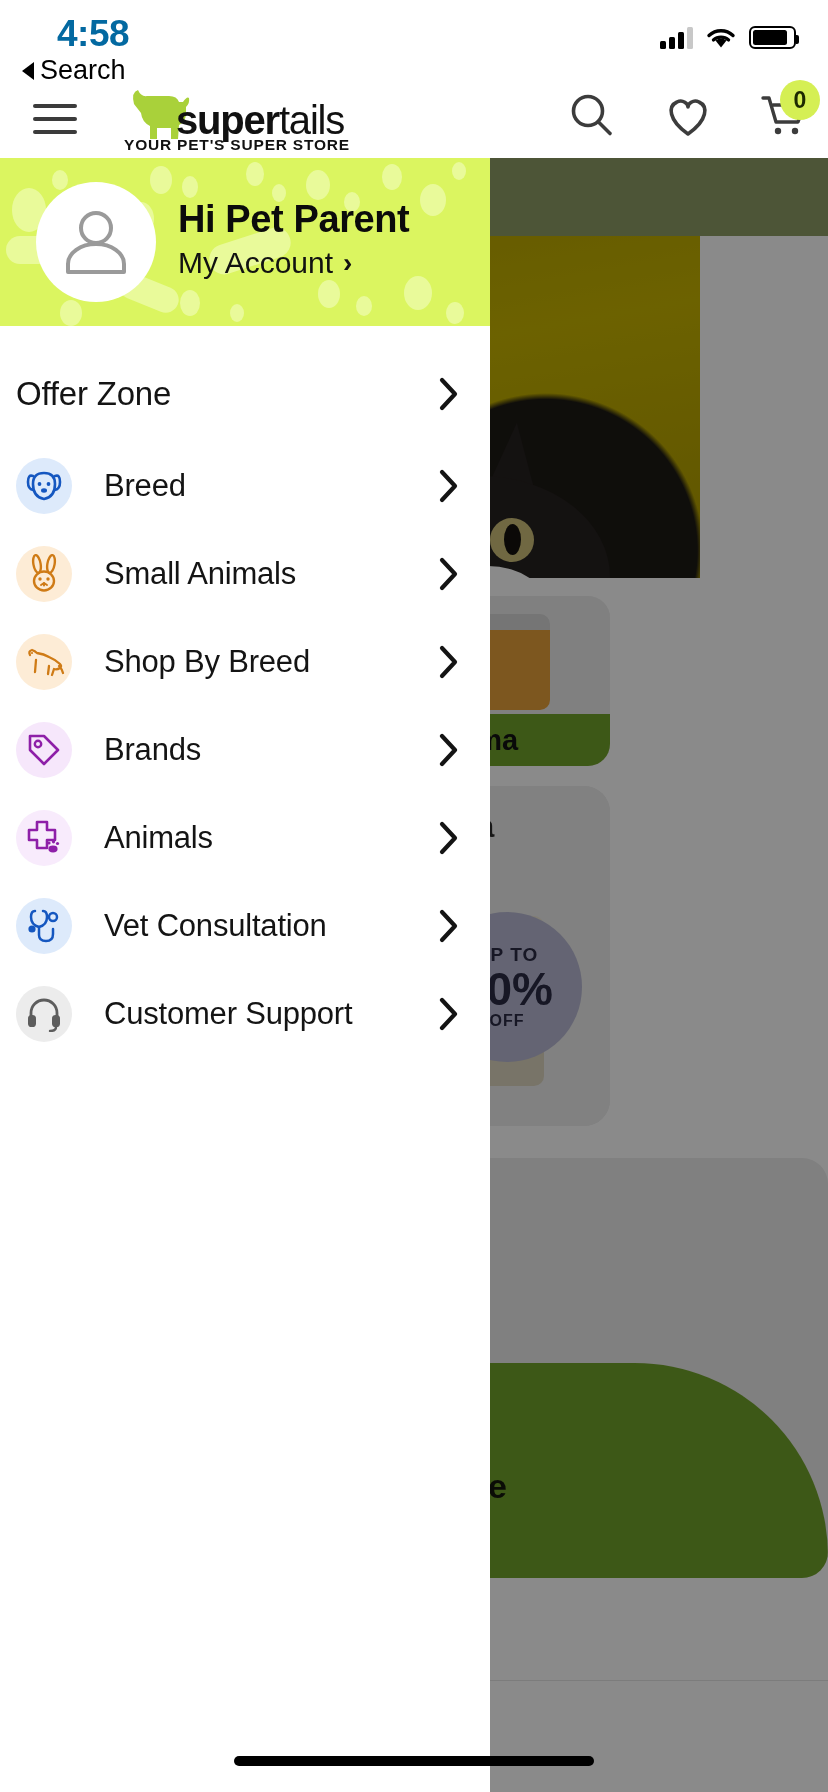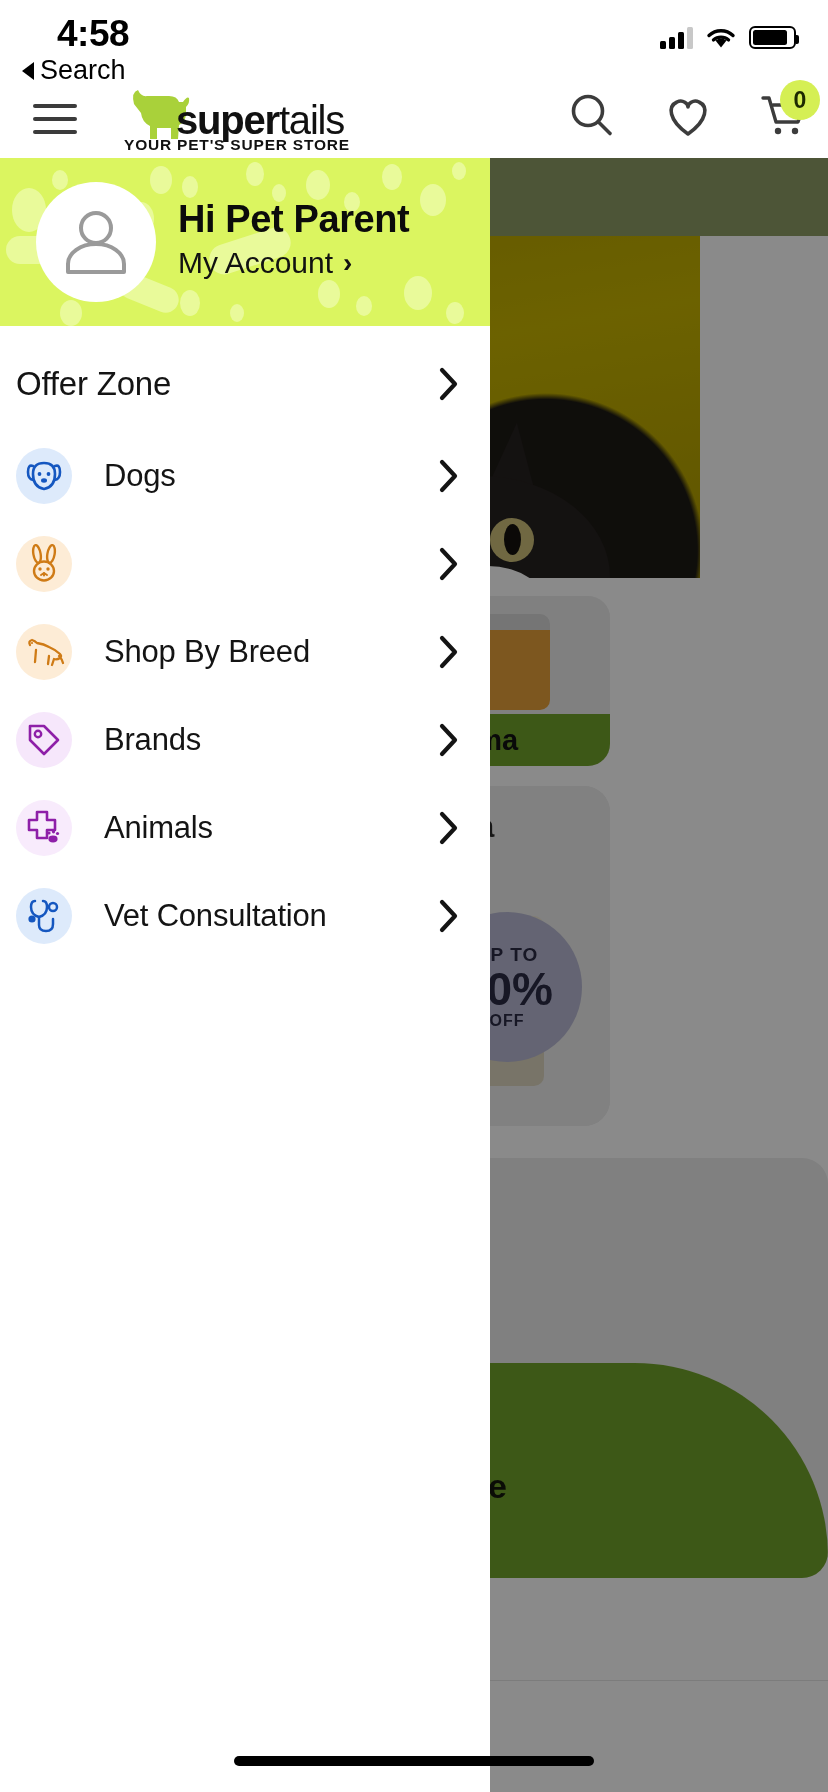--- a/index.html
+++ b/index.html
@@ -8,21 +8,21 @@
     background:#ffffff;
     font-family:"Liberation Sans", sans-serif;
     -webkit-font-smoothing:antialiased;
   }
   #screen{ position:relative; width:828px; height:1792px; background:#fff; overflow:hidden; }
 
   
   .statusbar{ position:absolute; left:0; top:0; width:828px; height:70px; z-index:60; }
   .sb-time{
     position:absolute; left:57px; top:13px; width:120px;
-    font-size:37px; font-weight:700; letter-spacing:-0.5px; color:#000000;
+    font-size:37px; font-weight:700; letter-spacing:-0.5px; color:#0369a1;
   }
   .sb-right{ position:absolute; right:32px; top:26px; display:flex; align-items:flex-end; gap:13px; }
   .sig{ display:flex; align-items:flex-end; gap:3px; height:22px; }
   .sig i{ display:block; width:6px; background:#000; border-radius:1.5px; }
   .sig i:nth-child(1){ height:8px; }
   .sig i:nth-child(2){ height:12px; }
   .sig i:nth-child(3){ height:17px; }
   .sig i:nth-child(4){ height:22px; background:#c8c8c8; }
   .wifi{ width:30px; height:22px; position:relative; }
   .batt{
@@ -243,21 +243,21 @@
     position:absolute; left:178px; top:40px; z-index:3;
     font-size:38px; font-weight:800; color:#0b0b0b; letter-spacing:-0.4px;
   }
   .myacct{
     position:absolute; left:178px; top:88px; z-index:3; display:flex; align-items:center; gap:10px;
   }
   .myacct .t{ font-size:30px; color:#111; text-underline-offset:4px; }
   .myacct .cv{ font-size:28px; font-weight:700; color:#111; }
 
   
-  .menu{ position:relative; width:490px; background:#fff; padding-top:10px; }
+  .menu{ position:relative; width:490px; background:#fff; padding-top:20px; }
   .mrow{
     position:relative; height:88px; display:flex; align-items:center; padding:0 0 0 16px; cursor:pointer;
   }
   .mrow .ic{
     width:56px; height:56px; border-radius:50%; display:flex; align-items:center; justify-content:center;
     flex:0 0 56px; margin-right:32px;
   }
   .mrow .mlabel{ font-size:31px; color:#141414; letter-spacing:-0.2px; }
   .mrow.nolead .mlabel{ margin-left:0; }
   .mrow .chev{
@@ -501,40 +501,41 @@
         <span class="ic" style="background:#ddeafb;">
           <svg width="40" height="36" viewBox="0 0 40 36">
             <path d="M9 8 q-5 -2 -5 6 q0 7 5 8" stroke="#1557c0" stroke-width="2.6" fill="none" stroke-linecap="round"></path>
             <path d="M31 8 q5 -2 5 6 q0 7 -5 8" stroke="#1557c0" stroke-width="2.6" fill="none" stroke-linecap="round"></path>
             <path d="M20 5 q11 0 11 11 q0 13 -11 15 q-11 -2 -11 -15 q0 -11 11 -11z" stroke="#1557c0" stroke-width="2.6" fill="none"></path>
             <circle cx="15.5" cy="16" r="1.9" fill="#1557c0"></circle>
               <circle cx="24.5" cy="16" r="1.9" fill="#1557c0"></circle>
             <ellipse cx="20" cy="22.5" rx="3" ry="2.2" fill="#1557c0"></ellipse>
           </svg>
         </span>
-        <span class="mlabel">Dogs</span>
+        <span class="mlabel">Breed</span>
         <span class="chev">
           <svg width="22" height="36" viewBox="0 0 22 36">
               <path d="M4 4 L17 18 L4 32" stroke="#141414" stroke-width="4.2" fill="none" stroke-linecap="round" stroke-linejoin="round"></path>
             </svg>
         </span>
       </div>
 
 
       <div class="mrow">
         <span class="ic" style="background:#fdecd6;">
           <svg width="38" height="40" viewBox="0 0 38 40">
             <ellipse cx="12" cy="10" rx="3.6" ry="9" stroke="#cf7b16" stroke-width="2.4" fill="none" transform="rotate(-10 12 10)"></ellipse>
             <ellipse cx="26" cy="10" rx="3.6" ry="9" stroke="#cf7b16" stroke-width="2.4" fill="none" transform="rotate(10 26 10)"></ellipse>
             <ellipse cx="19" cy="27" rx="10" ry="9.5" stroke="#cf7b16" stroke-width="2.4" fill="none"></ellipse>
             <circle cx="15" cy="25" r="1.7" fill="#cf7b16"></circle>
               <circle cx="23" cy="25" r="1.7" fill="#cf7b16"></circle>
             <path d="M19 29 l-3 2 M19 29 l3 2 M19 29 v2.5" stroke="#cf7b16" stroke-width="2" stroke-linecap="round" fill="none"></path>
           </svg>
         </span>
+        <span class="mlabel">Small Animals</span>
         <span class="chev">
           <svg width="22" height="36" viewBox="0 0 22 36">
               <path d="M4 4 L17 18 L4 32" stroke="#141414" stroke-width="4.2" fill="none" stroke-linecap="round" stroke-linejoin="round"></path>
             </svg>
         </span>
       </div>
 
       <div class="mrow">
         <span class="ic" style="background:#fdecd6;">
           <svg width="42" height="32" viewBox="0 0 42 32">
@@ -593,19 +594,35 @@
           </svg>
         </span>
         <span class="mlabel">Vet Consultation</span>
         <span class="chev">
           <svg width="22" height="36" viewBox="0 0 22 36">
               <path d="M4 4 L17 18 L4 32" stroke="#141414" stroke-width="4.2" fill="none" stroke-linecap="round" stroke-linejoin="round"></path>
             </svg>
         </span>
       </div>
 
+      <div class="mrow">
+        <span class="ic" style="background:#ececec;">
+          <svg width="38" height="36" viewBox="0 0 38 36">
+            <path d="M6 22 v-5 a13 13 0 0 1 26 0 v5" stroke="#5d5d5d" stroke-width="2.8" fill="none" stroke-linecap="round"></path>
+            <rect x="3" y="19" width="8" height="12" rx="3.6" fill="#5d5d5d"></rect>
+            <rect x="27" y="19" width="8" height="12" rx="3.6" fill="#5d5d5d"></rect>
+            <path d="M31 31 q0 4 -6 4" stroke="#5d5d5d" stroke-width="2.4" fill="none" stroke-linecap="round"></path>
+          </svg>
+        </span>
+        <span class="mlabel">Customer Support</span>
+        <span class="chev">
+          <svg width="22" height="36" viewBox="0 0 22 36">
+              <path d="M4 4 L17 18 L4 32" stroke="#141414" stroke-width="4.2" fill="none" stroke-linecap="round" stroke-linejoin="round"></path>
+            </svg>
+        </span>
+      </div>
 
     </div>
   </div>
 
   <div class="homebar"></div>
 
 </div>
 
 </body></html>

